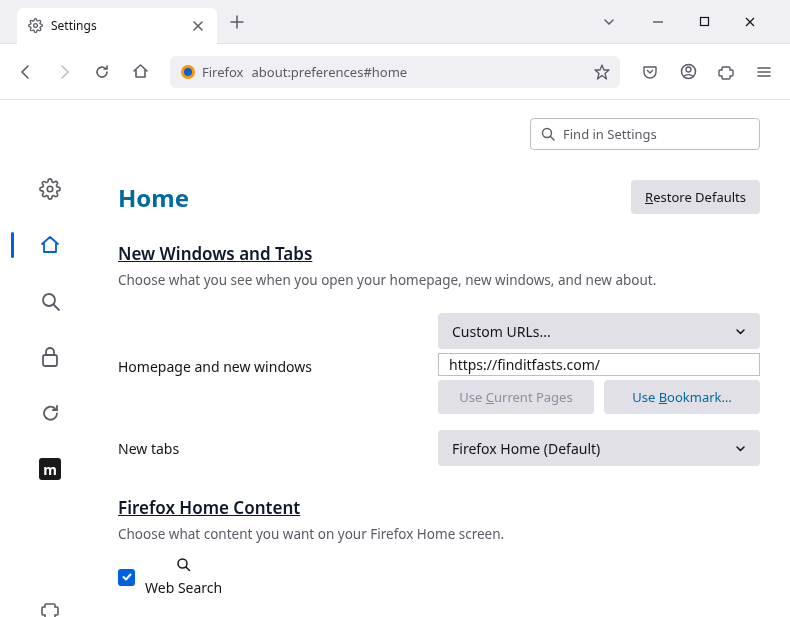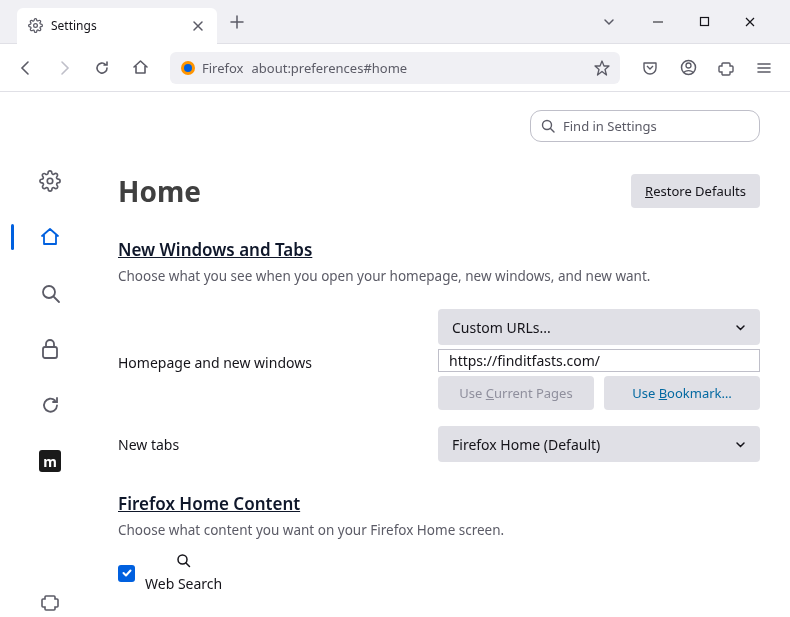--- a/index.html
+++ b/index.html
@@ -11,47 +11,47 @@
     .tab-icon { width: 16px; height: 16px; display: flex; align-items: center; justify-content: center; }
     .tab-title { font-size: 12px; flex: 1; color: #15141a; }
     .tab-close { width: 18px; height: 18px; display: flex; align-items: center; justify-content: center; color: #5b5b66; cursor: pointer; }
     .new-tab { width: 28px; height: 28px; display: flex; align-items: center; justify-content: center; color: #5b5b66; margin-left: 6px; }
     .titlebar-spacer { flex: 1; }
     .win-controls { display: flex; gap: 0; }
     .win-btn { width: 46px; height: 32px; display: flex; align-items: center; justify-content: center; color: #15141a; }
     .dropdown-caret { width: 32px; height: 32px; display:flex; align-items:center; justify-content:center; color: #5b5b66; margin-right: 10px;}
     
     
-    .toolbar { height: 48px; display: flex; align-items: center; padding: 0 10px; gap: 6px; border-bottom: 1px solid #e0e0e6; }
+    .toolbar { height: 56px; display: flex; align-items: center; padding: 0 10px; gap: 6px; border-bottom: 1px solid #e0e0e6; }
     .tb-btn { width: 32px; height: 32px; display: flex; align-items: center; justify-content: center; color: #5b5b66; border-radius: 4px; }
     .tb-btn.disabled { color: #bfbfc9; }
     .urlbar { flex: 1; display: flex; align-items: center; height: 32px; background: #f0f0f4; border-radius: 6px; padding: 0 10px; gap: 8px; margin: 0 8px; }
     .urlbar-identity { display: flex; align-items: center; gap: 6px; }
     .ff-logo { width: 16px; height: 16px; }
     .urlbar-label { font-size: 13px; color: #5b5b66; }
     .urlbar-text { font-size: 13px; color: #5b5b66; flex: 1; }
     .urlbar-star { color: #5b5b66; }
     
     
     .content { display: flex; height: calc(617px - 88px); }
     .sidebar { width: 100px; padding: 70px 0 0 0; display: flex; flex-direction: column; align-items: center; gap: 18px; }
     .sidebar-item { width: 38px; height: 38px; display: flex; align-items: center; justify-content: center; color: #5b5b66; border-radius: 6px; position: relative; }
     .sidebar-item.active { color: #0060df; }
     .sidebar-item.active::before { content: ''; position: absolute; left: -20px; top: 6px; bottom: 6px; width: 3px; background: #0060df; border-radius: 2px; }
     .sidebar-spacer { flex: 1; }
     .sidebar-ext { width: 22px; height: 22px; background: #1a1a1a; color: #fff; display: flex; align-items: center; justify-content: center; border-radius: 3px; font-weight: bold; font-size: 14px; }
     
     .main { flex: 1; padding: 18px 30px 0 18px; overflow-y: auto; }
     .search-row { display: flex; justify-content: flex-end; margin-bottom: 30px; }
-    .search-box { width: 230px; height: 32px; border: 1px solid #bfbfc9; border-radius: 11px; display: flex; align-items: center; padding: 0 10px; gap: 8px; }
+    .search-box { width: 230px; height: 32px; border: 1px solid #bfbfc9; border-radius: 4px; display: flex; align-items: center; padding: 0 10px; gap: 8px; }
     .search-box input { border: none; outline: none; font-size: 13px; flex: 1; background: transparent; }
     .search-box input::placeholder { color: #5b5b66; }
     
     .header-row { display: flex; align-items: center; justify-content: space-between; margin-bottom: 28px; }
-    .page-title { font-size: 28px; font-weight: 700; color: #404040; }
+    .page-title { font-size: 24px; font-weight: 700; color: #0369a1; }
     .restore-btn { background: #e0e0e6; border: none; padding: 8px 14px; border-radius: 4px; font-size: 13px; color: #15141a; cursor: pointer; }
     
     .section-title { font-size: 17px; font-weight: 600; color: #0f172a; margin-bottom: 6px; text-decoration: underline; }
     .section-desc { font-size: 13.5px; color: #5b5b66; margin-bottom: 24px; }
     
     .form-row { display: flex; align-items: center; gap: 20px; margin-bottom: 10px; }
     .form-label { width: 300px; font-size: 14px; color: #15141a; }
     .form-control-col { flex: 1; display: flex; flex-direction: column; gap: 4px; }
     .select-ctl { background: #e0e0e6; border: none; border-radius: 4px; height: 36px; display: flex; align-items: center; justify-content: space-between; padding: 0 14px; font-size: 14px; color: #15141a; cursor: pointer; }
     .text-input { border: 1px solid #bfbfc9; border-radius: 0; height: 23px; padding: 0 10px; font-size: 14px; color: #15141a; outline: none; width: 100%; }
@@ -229,21 +229,21 @@
         <input type="text" placeholder="Find in Settings" style="">
       </div>
     </div>
 
     <div class="header-row">
       <h1 class="page-title">Home</h1>
       <button class="restore-btn"><span class="u">R</span>estore Defaults</button>
     </div>
 
     <h2 class="section-title">New Windows and Tabs</h2>
-    <p class="section-desc">Choose what you see when you open your homepage, new windows, and new want.</p>
+    <p class="section-desc">Choose what you see when you open your homepage, new windows, and new about.</p>
 
     <div class="form-row" style="align-items:flex-start">
       <div class="form-label" style="padding-top:44px">Homepage and new windows</div>
       <div class="form-control-col">
         <div class="select-ctl">
           <span>Custom URLs...</span>
           <span>
               <svg width="11" height="11" viewBox="0 0 11 11">
                 <path d="M2 4 L5.5 7.5 L9 4" stroke="#15141a" stroke-width="1.5" fill="none" stroke-linecap="round"></path>
               </svg>

